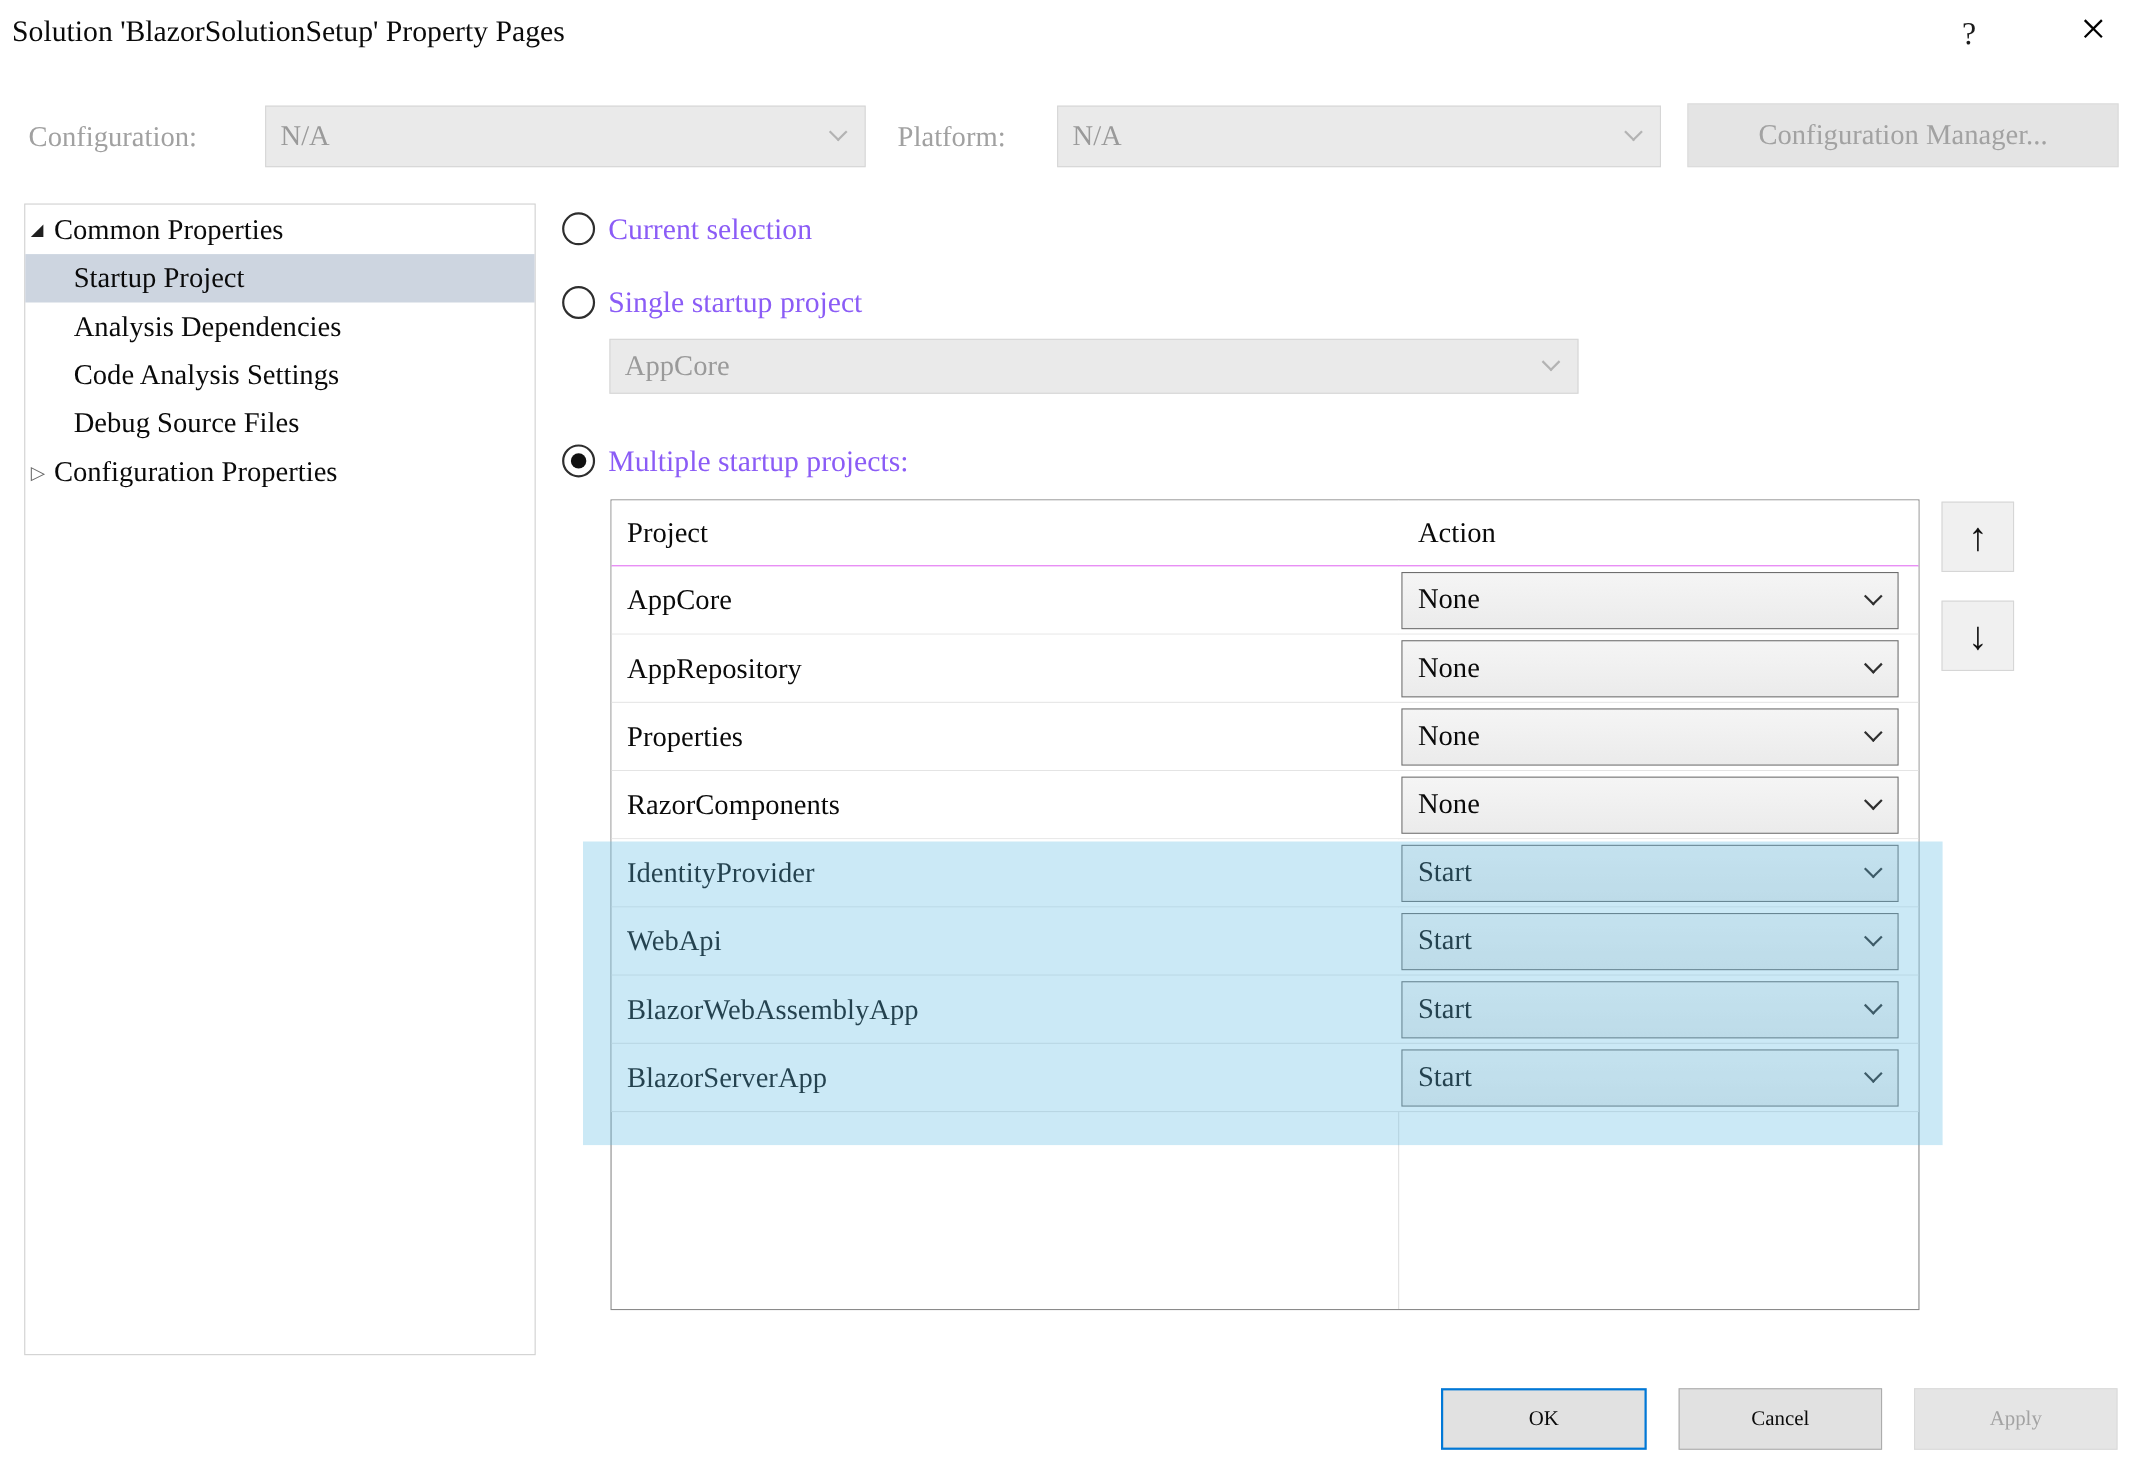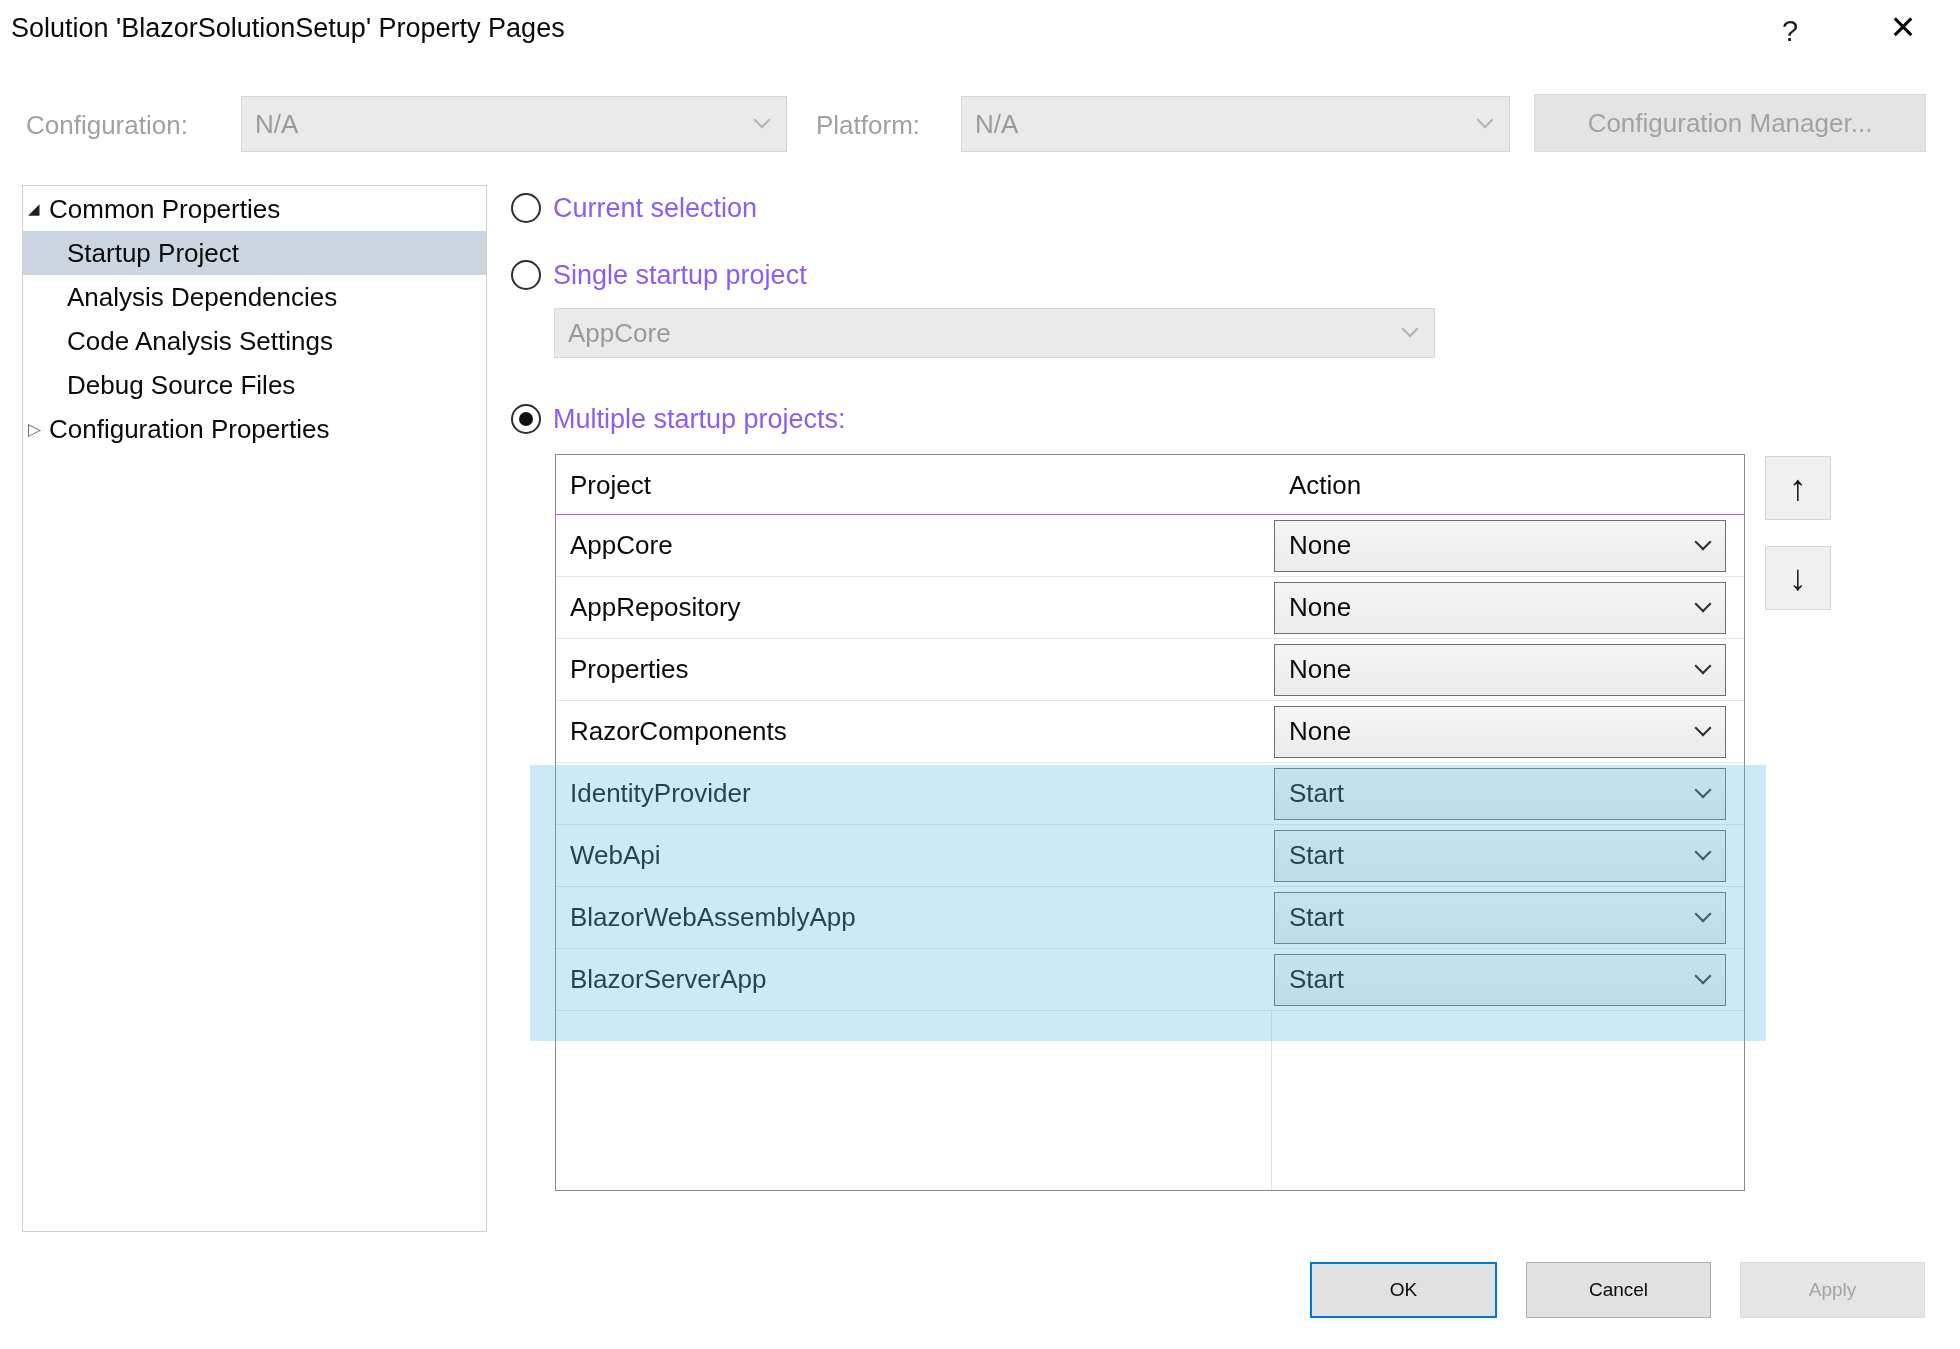--- a/index.html
+++ b/index.html
@@ -1,20 +1,20 @@
 <!DOCTYPE html>
 <html><head>
 <meta charset="utf-8">
 <style>
   * { box-sizing: border-box; margin: 0; padding: 0; }
   body { margin: 0; background: #ffffff; }
   .dialog {
     position: relative; width: 1960px; height: 1349px;
     background: #ffffff; overflow: hidden;
-    font-family: Liberation Sans, sans-serif; color: #0a0a0a;
+    font-family: Liberation Serif, serif; color: #0a0a0a;
   }
 
   
   .title { position: absolute; left: 11px; top: 13px; font-size: 27px; }
   .tb-help { position: absolute; left: 1766px; top: 8px; width: 48px; height: 46px;
              font-size: 29px; text-align: center; line-height: 46px; color: #1b1b1b; cursor: pointer; }
   .tb-close { position: absolute; left: 1876px; top: 0px; width: 54px; height: 54px;
               font-size: 42px; font-weight: 400; text-align: center; line-height: 54px; color: #000; cursor: pointer; }
 
   

